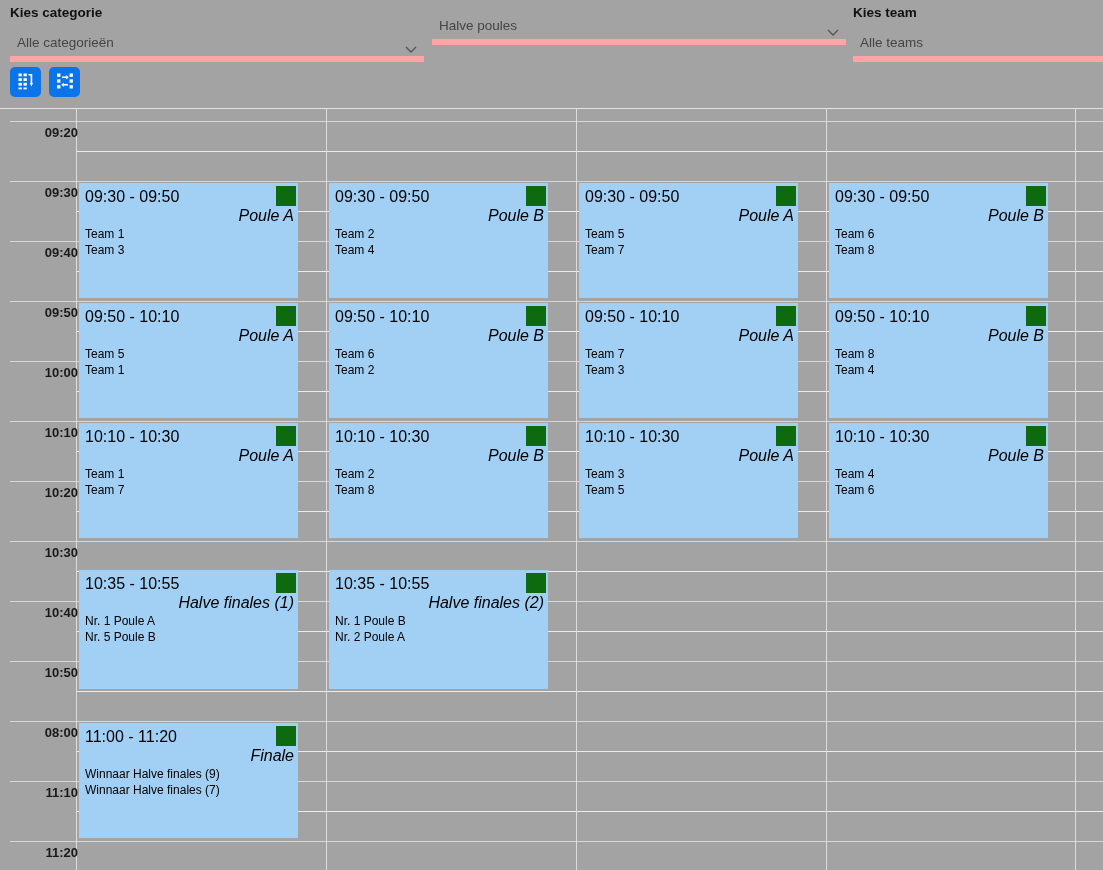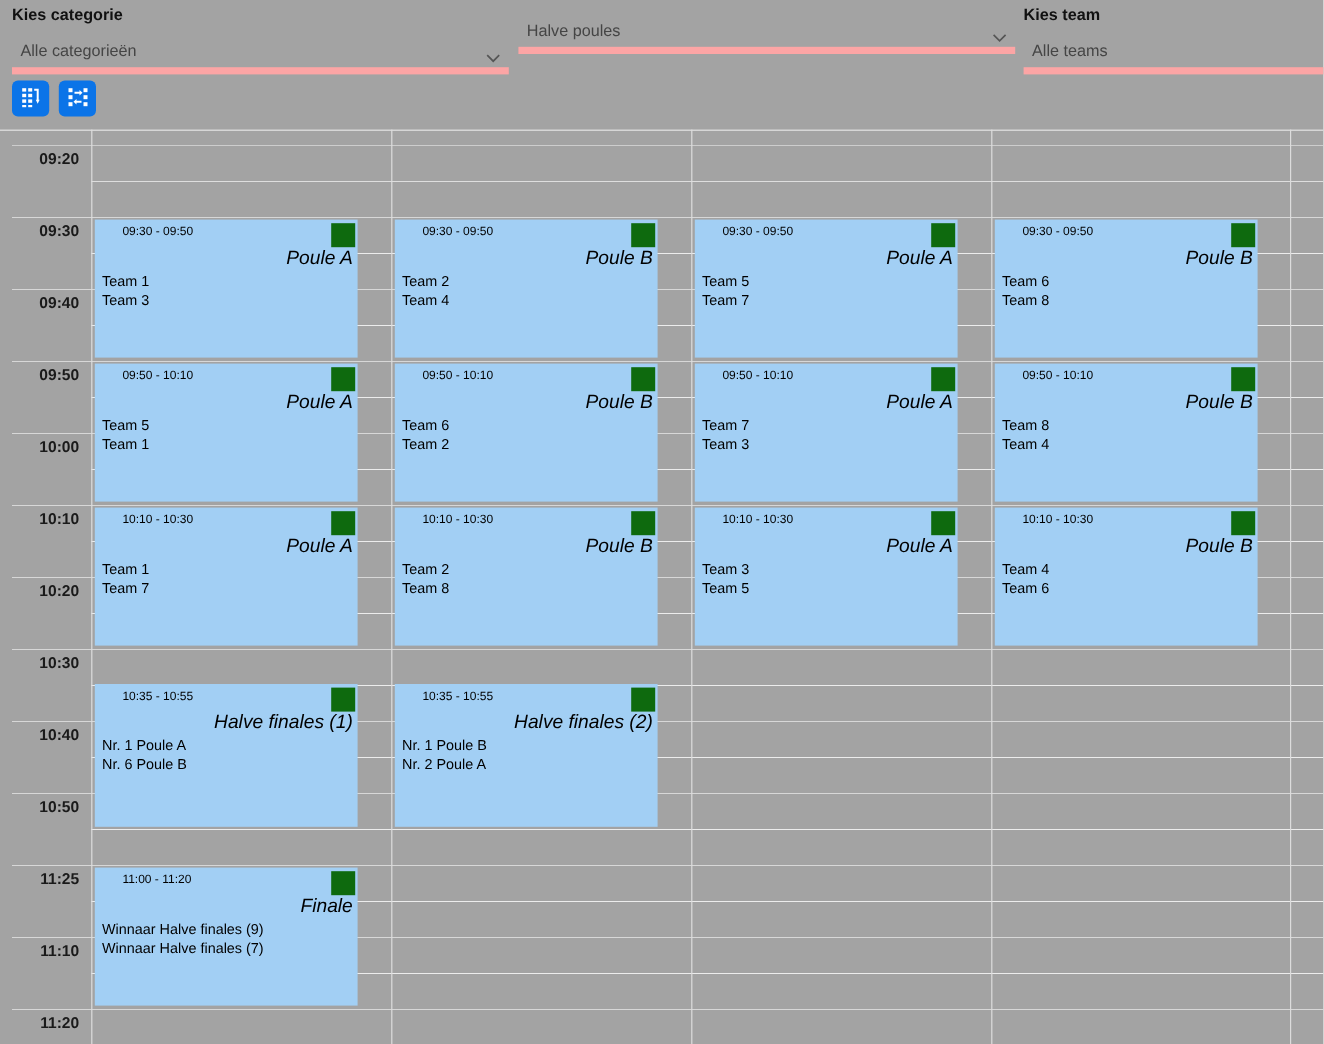--- a/index.html
+++ b/index.html
@@ -23,29 +23,29 @@
   .hmajor{
     position:absolute;left:10px;top:121px;width:1093px;height:721px;z-index:1;
     background-image:repeating-linear-gradient(to bottom,#d7d7d7 0,#d7d7d7 1px,transparent 1px,transparent 60px);
   }
   .hminor{
     position:absolute;left:76px;top:151px;width:1027px;height:661px;z-index:1;
     background-image:repeating-linear-gradient(to bottom,#ececec 0,#ececec 1px,transparent 1px,transparent 60px);
   }
   .vline{position:absolute;top:108px;width:1px;height:762px;background:#dcdcdc;z-index:1;}
   .tlabel{
-    position:absolute;left:0;width:66px;text-align:right;z-index:2;
+    position:absolute;left:12px;width:66px;text-align:right;z-index:2;
     font-size:13px;font-weight:700;color:#1a1a1a;
   }
   
   .event{
     position:absolute;width:219px;background:#a2cff4;z-index:3;cursor:pointer;
     font-size:12px;color:#000;
   }
-  .ev-time{position:absolute;top:5px;left:23px;font-size:10px;}
+  .ev-time{position:absolute;top:5px;left:6px;font-size:16px;}
   .ev-flag{position:absolute;top:3px;right:2px;width:20px;height:20px;background:#0e6a0e;}
   .ev-group{position:absolute;top:24px;right:4px;font-style:italic;font-size:16px;white-space:nowrap;}
   .ev-teams{position:absolute;top:44px;left:6px;font-weight:400;line-height:15.5px;white-space:nowrap;}
 </style>
 </head>
 <body>
 
 <div id="page">
 
   <div class="filter" style="left:10px">
@@ -129,21 +129,21 @@
   <div class="tlabel" style="top:125px">09:20</div>
   <div class="tlabel" style="top:185px">09:30</div>
   <div class="tlabel" style="top:245px">09:40</div>
   <div class="tlabel" style="top:305px">09:50</div>
   <div class="tlabel" style="top:365px">10:00</div>
   <div class="tlabel" style="top:425px">10:10</div>
   <div class="tlabel" style="top:485px">10:20</div>
   <div class="tlabel" style="top:545px">10:30</div>
   <div class="tlabel" style="top:605px">10:40</div>
   <div class="tlabel" style="top:665px">10:50</div>
-  <div class="tlabel" style="top:725px">11:25</div>
+  <div class="tlabel" style="top:725px">08:00</div>
   <div class="tlabel" style="top:785px">11:10</div>
   <div class="tlabel" style="top:845px">11:20</div>
 
   <div class="event" style="left:79px;top:183px;height:115px">
     <div class="ev-time">09:30 - 09:50</div>
     <span class="ev-flag"></span>
     <div class="ev-group">Poule A</div>
     <div class="ev-teams">
       <div>Team 1</div>
       <div>Team 3</div>
@@ -250,21 +250,21 @@
       <div>Team 6</div>
     </div>
   </div>
 
   <div class="event" style="left:79px;top:570px;height:119px">
     <div class="ev-time">10:35 - 10:55</div>
     <span class="ev-flag"></span>
     <div class="ev-group">Halve finales (1)</div>
     <div class="ev-teams">
       <div>Nr. 1 Poule A</div>
-      <div>Nr. 6 Poule B</div>
+      <div>Nr. 5 Poule B</div>
     </div>
   </div>
   <div class="event" style="left:329px;top:570px;height:119px">
     <div class="ev-time">10:35 - 10:55</div>
     <span class="ev-flag"></span>
     <div class="ev-group">Halve finales (2)</div>
     <div class="ev-teams">
       <div>Nr. 1 Poule B</div>
       <div>Nr. 2 Poule A</div>
     </div>

